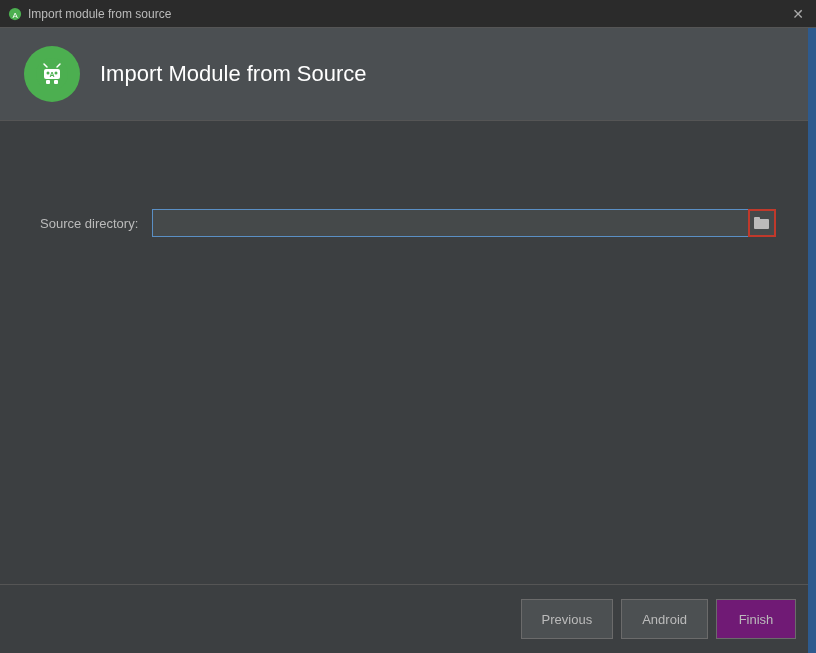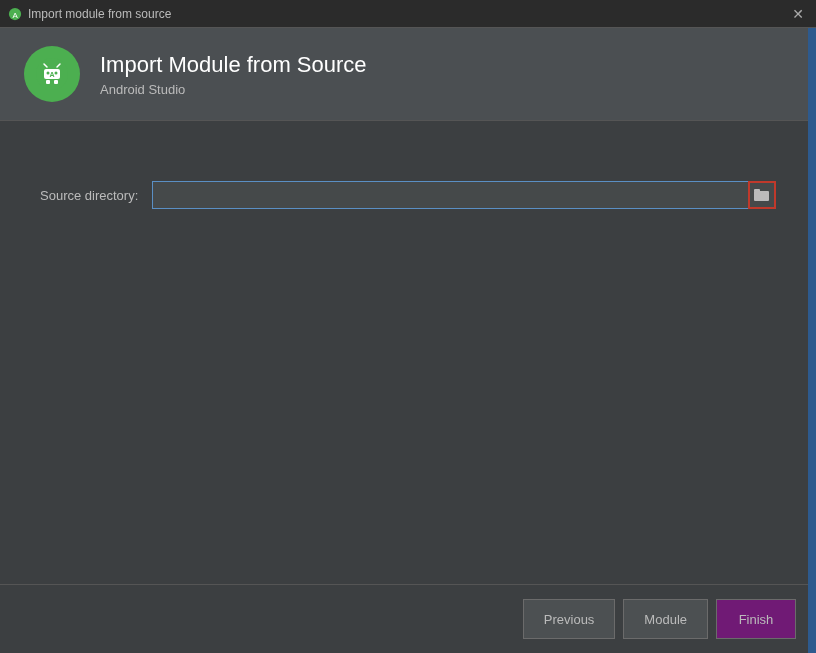--- a/index.html
+++ b/index.html
@@ -91,20 +91,21 @@
     }
 
     .header-subtitle {
       color: #bbbbbb;
       font-size: 13px;
     }
 
     .content-area {
       padding: 60px 40px 40px 40px;
       flex: 1;
+      margin-top: 28px;
     }
 
     .form-row {
       display: flex;
       align-items: center;
       gap: 12px;
     }
 
     .form-label {
       color: #bbbbbb;
@@ -232,40 +233,39 @@
           <line x1="23" y1="11" x2="26" y2="8" stroke="white" stroke-width="1.5" stroke-linecap="round"></line>
 
           <rect x="12" y="24" width="4" height="4" rx="1" fill="white"></rect>
           <rect x="20" y="24" width="4" height="4" rx="1" fill="white"></rect>
 
           <text x="18" y="21" text-anchor="middle" fill="#4caf50" font-size="7" font-weight="bold">A</text>
         </svg>
       </div>
       <div class="header-text">
         <span class="header-title">Import Module from Source</span>
-        <span class="header-subtitle">Android Studio</span>
       </div>
     </div>
 
     <div class="content-area">
       <div class="form-row">
         <label class="form-label">Source directory:</label>
         <div class="input-wrapper">
           <input class="text-input" type="text" value="" style="">
           <div class="browse-btn" title="Browse">
             <svg width="16" height="14" viewBox="0 0 16 14">
               <rect x="0" y="3" width="15" height="10" rx="1" fill="#bbbbbb"></rect>
               <rect x="0" y="1" width="6" height="3" rx="1" fill="#bbbbbb"></rect>
             </svg>
           </div>
         </div>
       </div>
     </div>
 
     <div class="footer">
       <button class="btn">Previous</button>
-      <button class="btn btn-cancel">Module</button>
+      <button class="btn btn-cancel">Android</button>
       <button class="btn btn-finish">Finish</button>
     </div>
 
     <div class="side-strip"></div>
   </div>
 </div>
 
 </body></html>

